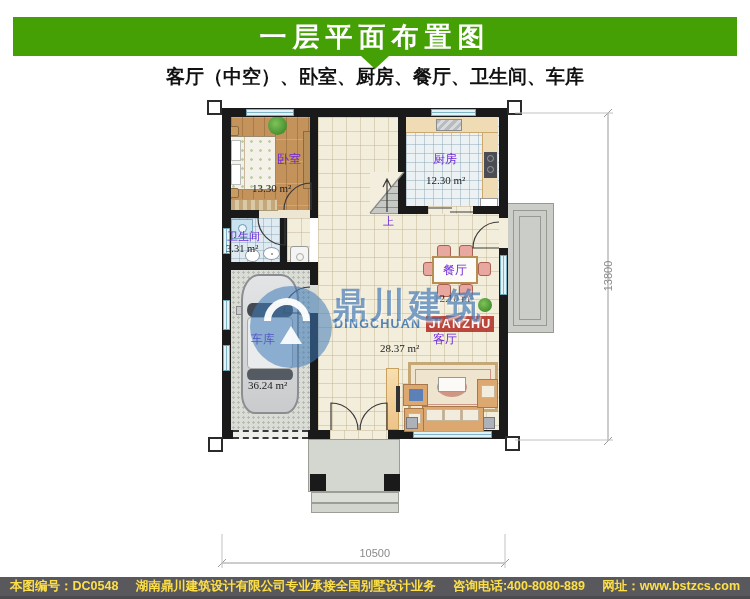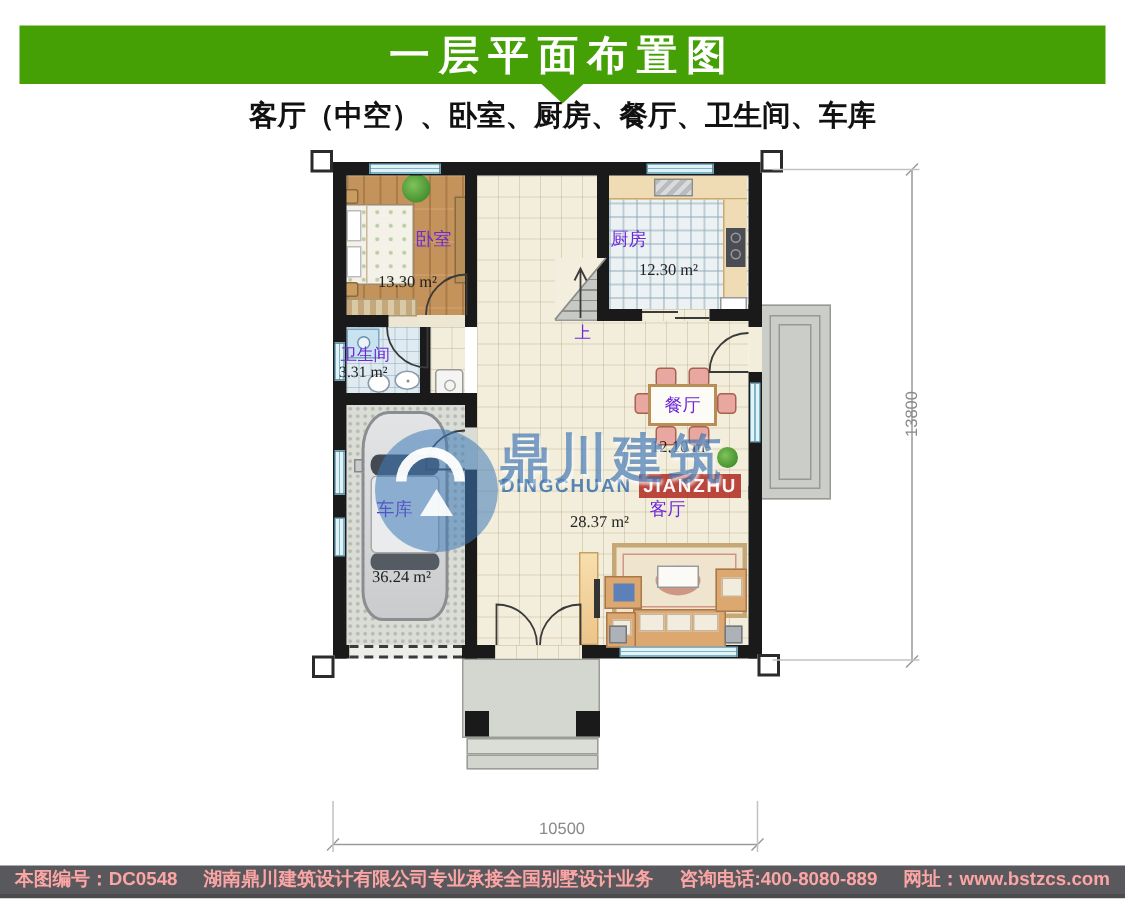--- a/index.html
+++ b/index.html
@@ -65,21 +65,21 @@
   .wm-logo{left:250px;top:286px;width:82px;height:82px;border-radius:50%;background:rgba(62,122,184,.55);}
   .wm-logo .arc{position:absolute;left:14px;top:12px;width:46px;height:46px;border-radius:50%;
         border:7px solid rgba(255,255,255,.95);border-bottom-color:transparent;border-right-color:transparent;
         transform:rotate(45deg);}
   .wm-logo .tri{position:absolute;left:30px;top:40px;width:0;height:0;border-left:11px solid transparent;
         border-right:11px solid transparent;border-bottom:18px solid rgba(255,255,255,.92);}
   
   .footer{position:absolute;left:0;bottom:0;width:750px;height:22px;background:#59585C;
           border-bottom:3px solid #4B4B4E;display:flex;align-items:center;justify-content:space-between;
           padding:0 10px;z-index:9;}
-  .footer span{color:#fca5a5;font-size:12.5px;font-weight:600;white-space:nowrap;text-align:center;}
+  .footer span{color:#fde047;font-size:12.5px;font-weight:600;white-space:nowrap;text-align:center;}
 </style>
 </head>
 <body>
 
 <div class="canvas">
 
   <div class="header-bar">
     <span>一层平面布置图</span>
   </div>
   <div class="header-arrow"></div>
@@ -241,21 +241,21 @@
       <path d="M608 113 V441"></path>
       <path d="M604 117 L612 109 M604 445 L612 437"></path>
     </g>
     <g stroke="#c2c2c2" stroke-width="1" fill="none">
       <path d="M222 534 V568 M505 534 V568 M515 113 H613 M515 440 H613"></path>
     </g>
   </svg>
 
   <span class="rname" style="left:277px;top:151px;">卧室</span>
   <span class="rarea" style="left:252px;top:182px;">13.30 m²</span>
-  <span class="rname" style="left:407px;top:151px;text-align:center;">厨房</span>
+  <span class="rname" style="left:433px;top:151px;text-align:center;">厨房</span>
   <span class="rarea" style="left:426px;top:174px;">12.30 m²</span>
   <span class="rname" style="left:227px;top:229px;font-size:11px;">卫生间</span>
   <span class="rarea" style="left:226px;top:243px;font-size:10.5px;">3.31 m²</span>
   <span class="rarea" style="left:434px;top:292px;">12.10 m²</span>
   <span class="rname" style="left:251px;top:331px;">车库</span>
   <span class="rarea" style="left:248px;top:379px;">36.24 m²</span>
   <span class="rname" style="left:433px;top:331px;">客厅</span>
   <span class="rarea" style="left:380px;top:342px;">28.37 m²</span>
   <span class="rname" style="left:383px;top:214px;font-size:11px;">上</span>
 

